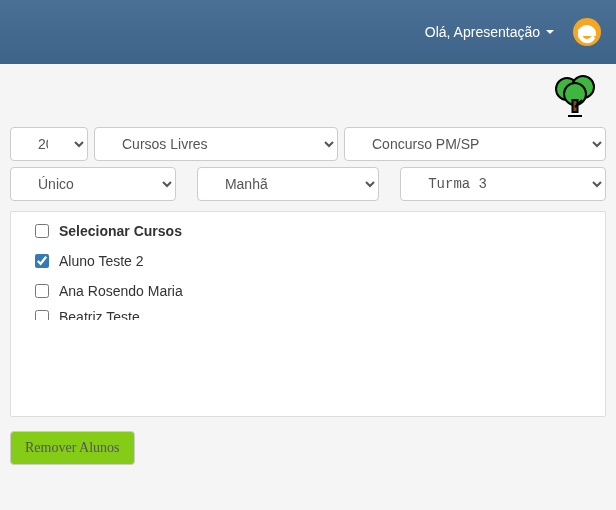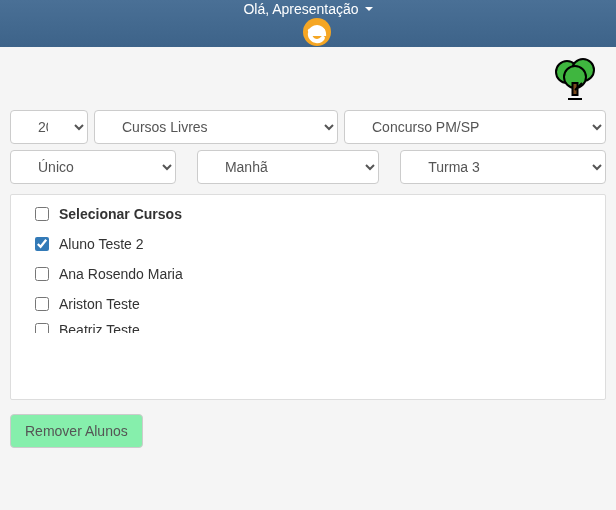--- a/index.html
+++ b/index.html
@@ -1,45 +1,45 @@
 <!DOCTYPE html>
 <html><head>
 <meta charset="utf-8">
 <style>
   * { box-sizing: border-box; margin: 0; padding: 0; }
   html, body { width: 616px; height: 510px; font-family: "Helvetica Neue", Helvetica, Arial, sans-serif; font-size: 14px; color: #333; background: #f5f5f5; overflow: hidden; }
-  .topbar { height: 47px; background: linear-gradient(to bottom, #4a7096 0%, #3d6389 100%); display: flex; align-items: center; justify-content: flex-end; padding: 0 14px; flex-direction: column; }
+  .topbar { height: 64px; background: linear-gradient(to bottom, #4a7096 0%, #3d6389 100%); display: flex; align-items: center; justify-content: flex-end; padding: 0 14px; }
   .user-drop { color: #fff; font-size: 14px; display: inline-flex; align-items: center; cursor: pointer; }
   .user-drop .caret { display: inline-block; width: 0; height: 0; margin-left: 6px; vertical-align: middle; border-top: 4px solid #fff; border-right: 4px solid transparent; border-left: 4px solid transparent; }
   .brand-e { margin-left: 18px; display: inline-flex; }
   .logo-row { display: flex; justify-content: flex-end; padding: 10px 18px 6px 18px; }
   .content { padding: 0 10px 14px 10px; }
   .filters-row { display: flex; gap: 6px; margin-bottom: 6px; }
   .filters-row2 { display: flex; gap: 21px; margin-bottom: 10px; }
   select.form-control {
     height: 34px; border: 1px solid #ccc; border-radius: 4px; background: #fff;
     padding: 4px 23px; font-size: 14px; color: #555; outline: none; appearance: auto;
   }
   .w-year { width: 78px; }
   .w-course { flex: 1; }
   .w-target { width: 262px; }
   .w-shift1 { width: 178px; }
   .w-shift2 { width: 196px; }
-  .w-shift3 { width: 222px; }
+  .w-shift3 { width: 222px; font-family: Liberation Mono, monospace; }
   .section-title { color: #2c6496; font-weight: bold; font-size: 14px; margin: 4px 0 6px 2px; }
   .list-panel { background: #fff; border: 1px solid #ddd; border-radius: 2px; height: 206px; overflow: hidden; position: relative; }
   .list-inner { padding: 4px 0; }
   .row-item { display: flex; align-items: center; padding: 7px 10px 7px 24px; font-size: 14px; color: #333; cursor: default; }
   .row-item.hovered { background: #f3f3f3; }
   .row-item input[type=checkbox] { width: 14px; height: 14px; margin-right: 10px; accent-color: #337ab7; }
   .row-item.header-row span { font-weight: bold; }
   .row-item.cutoff { padding-top: 7px; padding-bottom: 0; height: 14px; overflow: hidden; }
   .btn-default {
     display: inline-block; margin-top: 14px; border: 1px solid #ccc; border-radius: 4px;
-    background: #86efac; color: #555; font-size: 14px; padding: 8px 14px; cursor: pointer;
+    background: #84cc16; color: #555; font-size: 14px; padding: 8px 14px; cursor: pointer; font-family: Liberation Serif, serif;
   }
 </style>
 </head>
 <body>
 
 <div class="topbar">
   <div class="user-drop">
     <span>Olá, Apresentação</span>
     <span class="caret"></span>
   </div>
@@ -105,24 +105,20 @@
         <span>Aluno Teste 2</span>
       </label>
 
 
 
       <label class="row-item">
         <input type="checkbox" style="">
         <span>Ana Rosendo Maria</span>
       </label>
 
-      <label class="row-item">
-        <input type="checkbox" style="">
-        <span>Ariston Teste</span>
-      </label>
 
       <label class="row-item cutoff">
         <input type="checkbox" style="">
         <span>Beatriz Teste</span>
       </label>
 
     </div>
   </div>
 
   <button class="btn-default">Remover Alunos</button>

